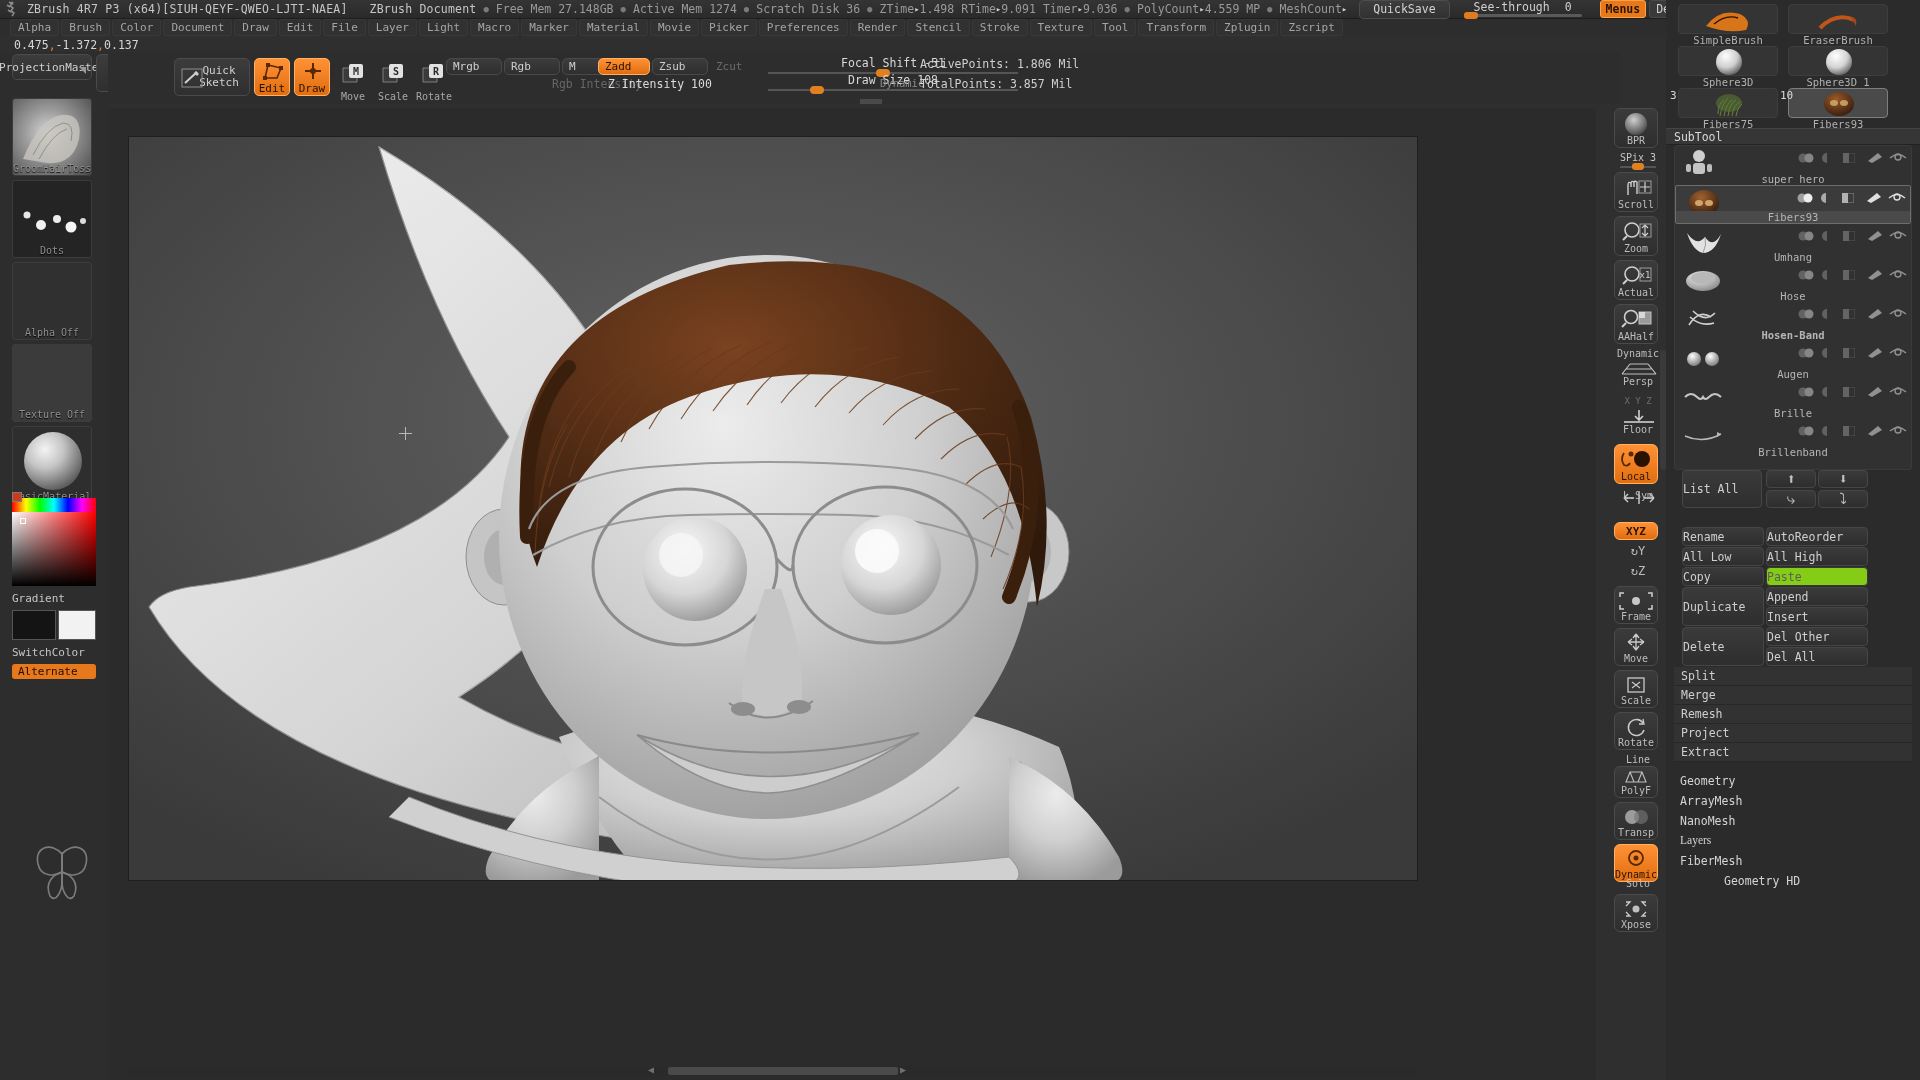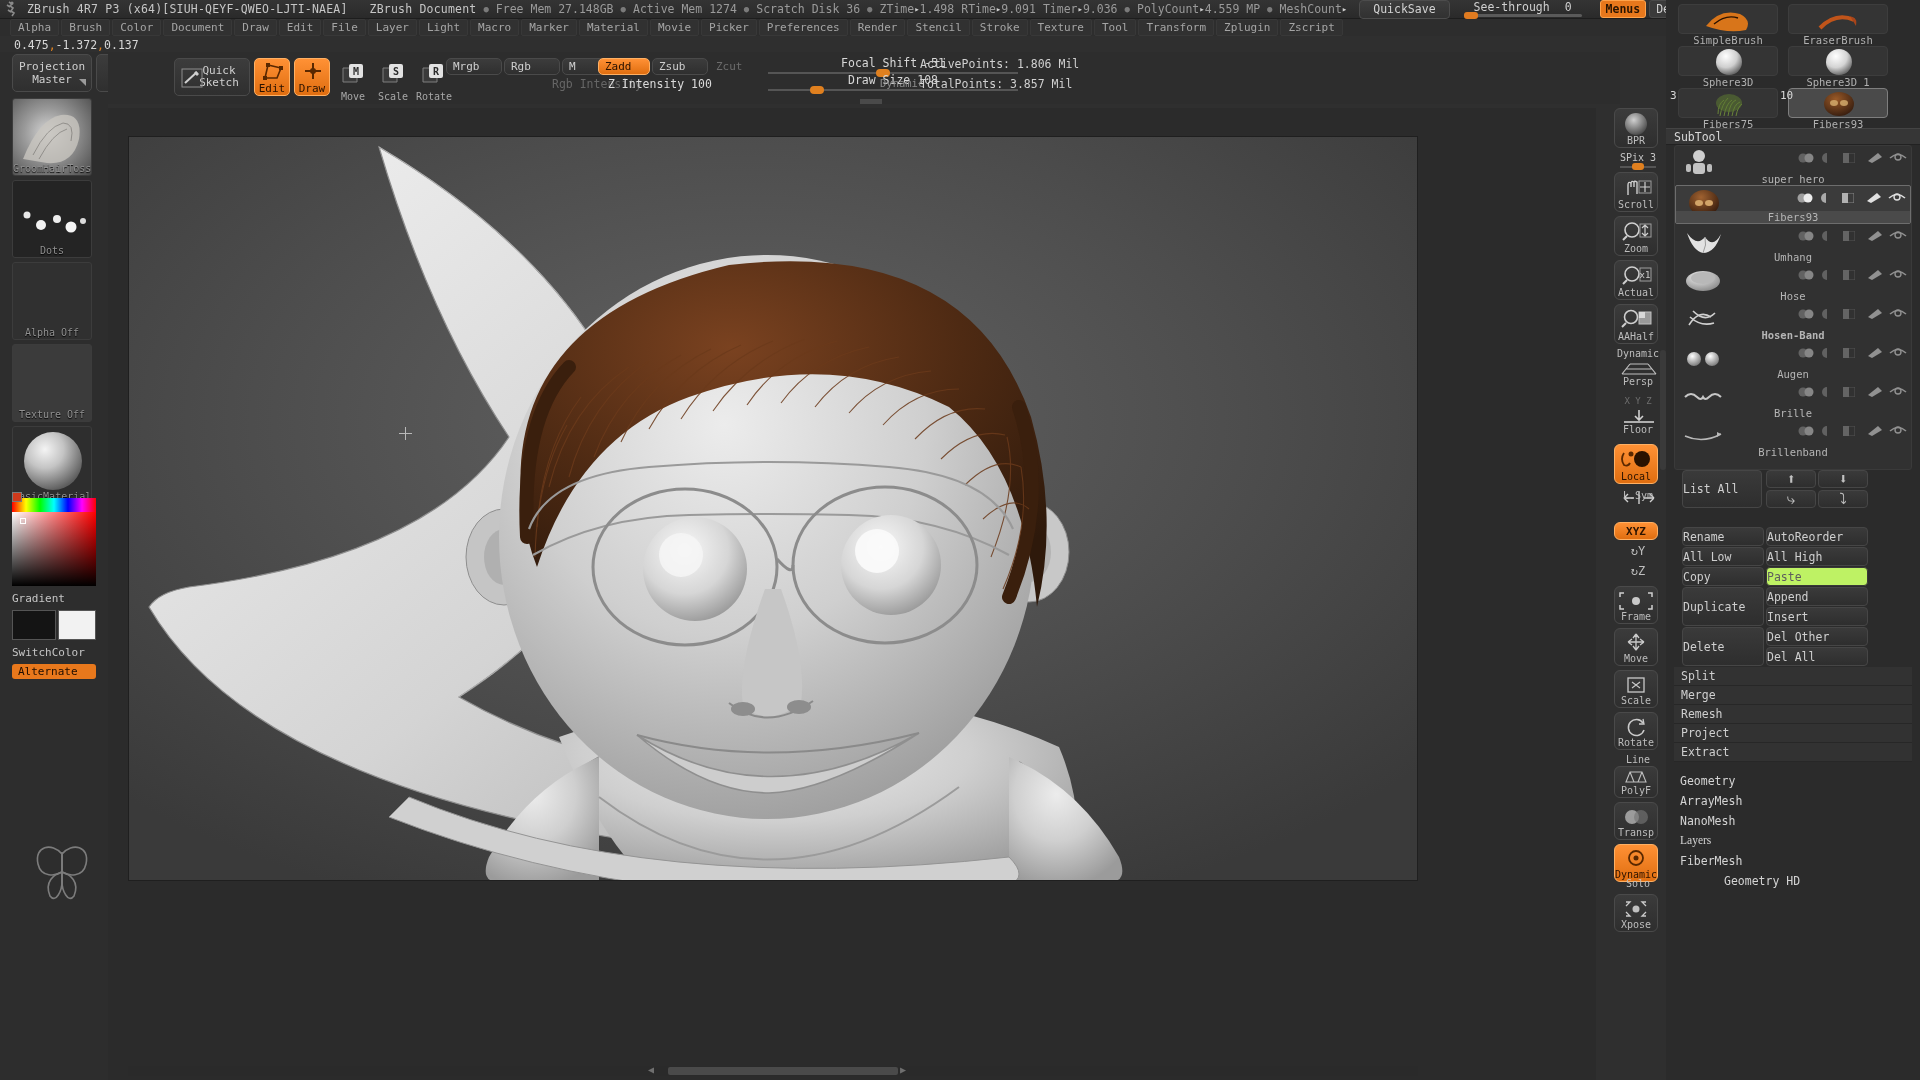--- a/index.html
+++ b/index.html
@@ -168,21 +168,21 @@
   .eyecol{ position:absolute; right:6px; top:2px; display:flex; gap:7px; align-items:center;}
   .dot2{ width:16px;height:9px;}
   .stthumb{ position:absolute; left:6px; top:1px; width:44px; height:32px; }
 
   .pbtn{
     position:absolute; border:1px solid #464646; border-radius:4px;
     background:linear-gradient(#3a3a3a,#2e2e2e); color:#cfcfcf; font-size:11.5px;
     display:flex; align-items:center; 
   }
   .pbtn.c{ justify-content:center; padding-left:0; }
-  .pbtn.dis{ color:#5e5e5e; border-color:#383838; background:#bef264; }
+  .pbtn.dis{ color:#5e5e5e; border-color:#383838; background:#84cc16; }
   .prow{
     position:absolute; left:8px; width:238px; height:19px; font-size:11.5px;
     color:#cfcfcf; padding-left:7px; line-height:19px;
     background:#323232; border-bottom:1px solid #272727;
   }
   .plink{ position:absolute; left:14px; font-size:11.5px; color:#d4d4d4; }
   .arrowglyph{ font-size:15px; color:#c2c2c2; }
   .scrollcol{ position:absolute; left:1660px; top:350px; width:6px; height:120px; background:#3a3a3a; border-radius:3px;}
 </style>
 </head>
@@ -271,21 +271,21 @@
       <span class="mi">Zplugin</span>
       <span class="mi">Zscript</span>
     </div>
 
   <div class="coord">
     <span>0.475</span><span class="c">,</span><span>-1.372</span><span class="c">,</span><span>0.137</span>
   </div>
 
   <div class="leftshelf">
 
-    <div class="lbtn" style="left:12px; top:2px; width:80px; height:38px; flex-direction:column;">
+    <div class="lbtn" style="left:12px; top:2px; width:80px; height:26px; flex-direction:row;">
       <span>Projection</span>
       <span>Master</span>
       <span class="tri"></span>
     </div>
 
     <div class="lbtn" style="left:96px; top:2px; width:78px; height:38px;">LightBox</div>
 
     <div class="lthumb" style="left:12px; top:46px; width:80px; height:78px;
          background:radial-gradient(circle at 45% 45%, #d8d8d8 0%, #9a9a9a 40%, #4a4a4a 100%);">
       <svg width="80" height="78" style="position:absolute;left:0;top:0;opacity:.8">

